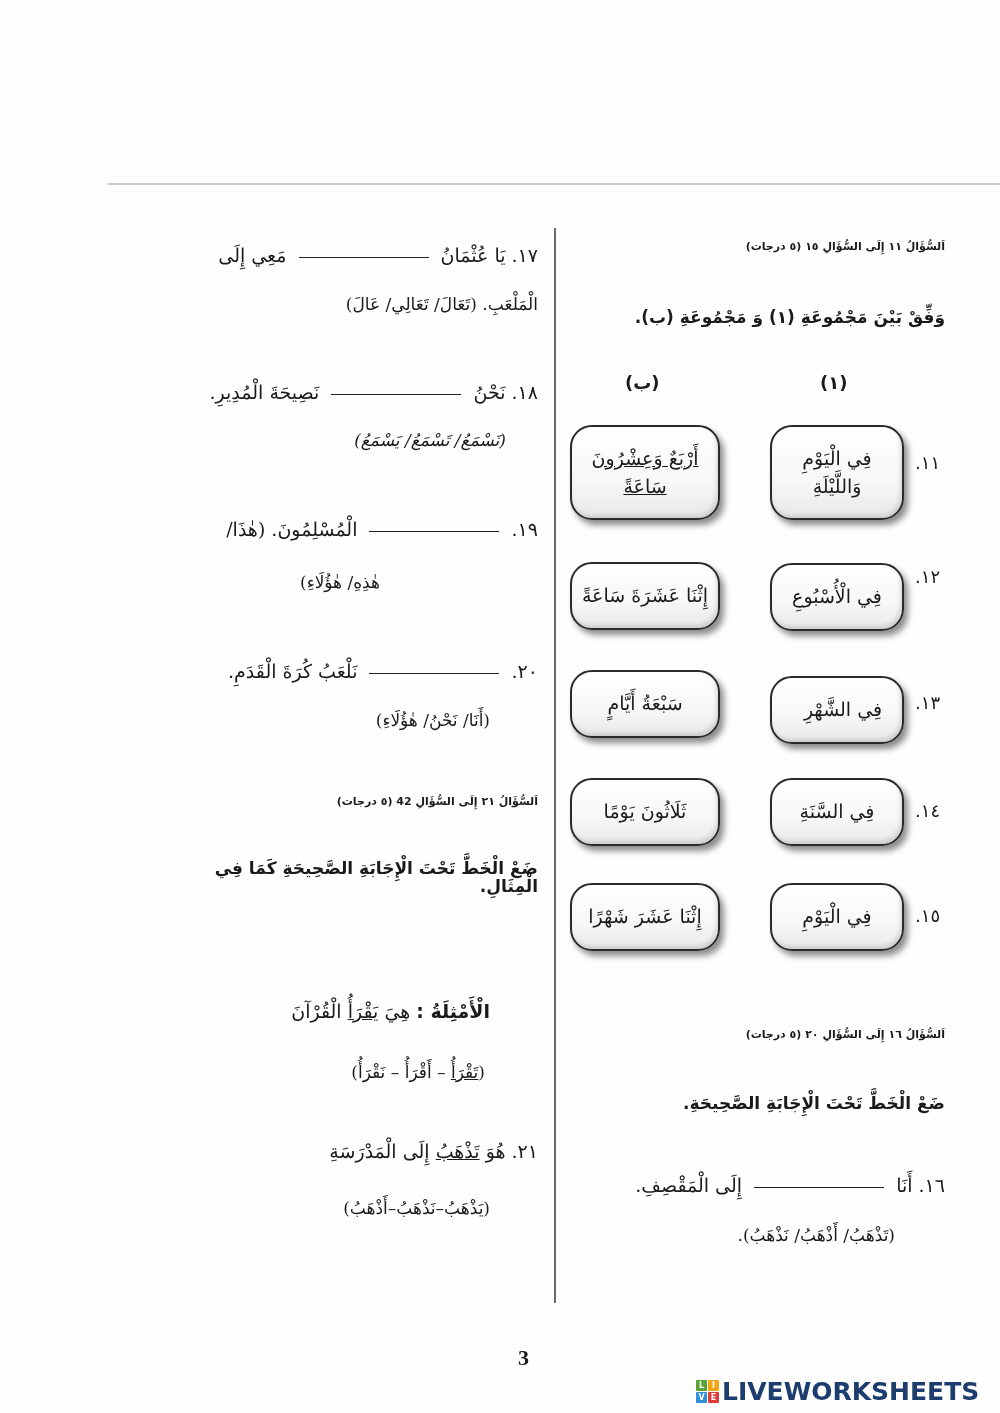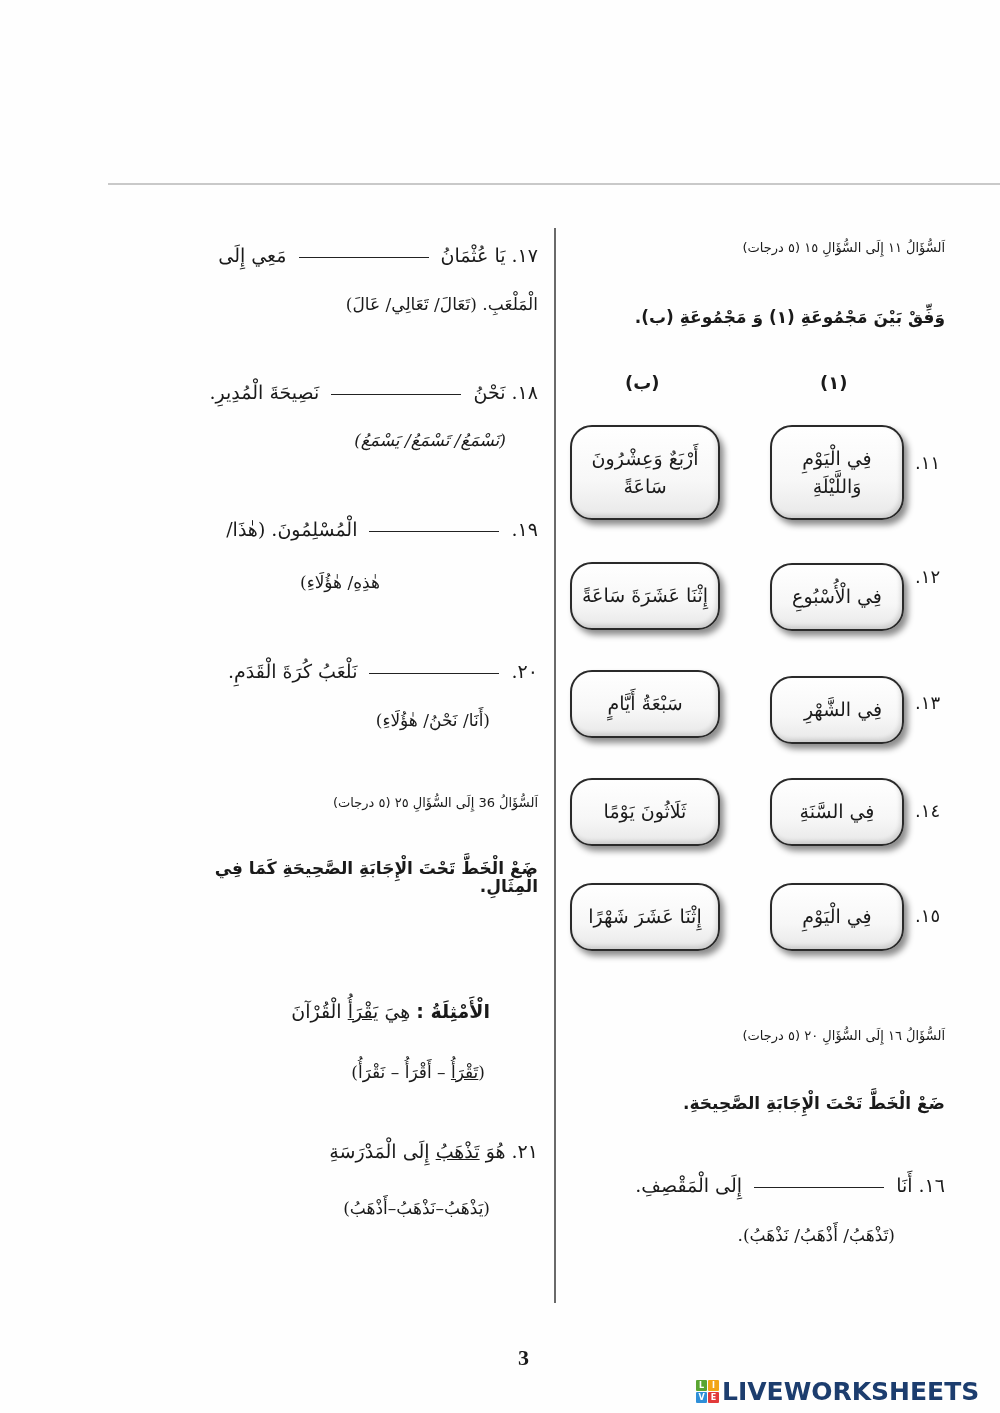--- a/index.html
+++ b/index.html
@@ -7,21 +7,21 @@
     body { position: relative; font-family: "DejaVu Serif", serif; color: #1a1a1a; }
 
     .page { position: absolute; left: 0; top: 0; width: 1000px; height: 1413px; background: #fefefe; }
 
     .top-rule { position: absolute; left: 108px; top: 183px; width: 892px; height: 2px; background: #c9c9c9; }
     .col-divider { position: absolute; left: 554px; top: 228px; width: 2px; height: 1075px; background: #6a6a6a; }
 
     .ar { direction: rtl; unicode-bidi: plaintext; position: absolute; white-space: nowrap; }
     .bold { font-weight: bold; font-family: "DejaVu Sans", sans-serif; }
 
-    .heading { font-size: 13px; font-weight: normal; font-family: "DejaVu Sans", sans-serif; }
+    .heading { font-size: 11px; font-weight: bold; font-family: "DejaVu Sans", sans-serif; }
     .instr { font-size: 17px; font-weight: bold; font-family: "DejaVu Sans", sans-serif; }
     .item-text { font-size: 19px; font-family: "DejaVu Serif", serif; }
     .opts { font-size: 17px; font-family: "DejaVu Serif", serif; }
 
     .col-label { position: absolute; font-size: 18px; font-family: "DejaVu Sans", sans-serif; font-weight: bold; }
 
     .num { position: absolute; font-size: 18px; font-family: "DejaVu Sans", sans-serif; direction: rtl; }
 
     .box {
       position: absolute;
@@ -55,21 +55,21 @@
   <div class="col-divider"></div>
 
   <div class="ar heading" style="right:55px; top:240px;">اَلسُّؤَالُ ١١ إِلَى السُّؤَالِ ١٥ (٥ درجات)</div>
   <div class="ar instr" style="right:55px; top:307px;">وَفِّقْ بَيْنَ مَجْمُوعَةِ (١) وَ مَجْمُوعَةِ (ب).</div>
 
   <div class="col-label" style="left:820px; top:372px;">(١)</div>
   <div class="col-label" style="left:625px; top:372px;">(ب)</div>
 
   <div class="num" style="left:915px; top:452px;">١١.</div>
   <div class="box" style="left:770px; top:425px; width:134px; height:95px;">فِي الْيَوْمِ وَاللَّيْلَةِ</div>
-  <div class="box" style="left:570px; top:425px; width:150px; height:95px;">أَرْبَعٌ وَعِشْرُونَ سَاعَةً</div>
+  <div class="box" style="left:570px; top:425px; width:150px; height:95px;text-decoration:underline;">أَرْبَعٌ وَعِشْرُونَ سَاعَةً</div>
 
   <div class="num" style="left:915px; top:566px;">١٢.</div>
   <div class="box" style="left:770px; top:563px; width:134px; height:68px;">فِي الْأُسْبُوعِ</div>
   <div class="box" style="left:570px; top:562px; width:150px; height:68px;">إِثْنَا عَشَرَةَ سَاعَةً</div>
 
   <div class="num" style="left:915px; top:692px;">١٣.</div>
   <div class="box" style="left:770px; top:676px; width:134px; height:68px;padding-left:20px;">فِي الشَّهْرِ</div>
   <div class="box" style="left:570px; top:670px; width:150px; height:68px;">سَبْعَةُ أَيَّامٍ</div>
 
   <div class="num" style="left:915px; top:800px;">١٤.</div>
@@ -114,21 +114,21 @@
   </div>
   <div class="ar opts" style="right:620px; top:572px;text-align:right;">هٰذِهِ/ هٰؤُلَاءِ)</div>
 
   <div class="ar item-text" style="right:462px; top:660px;">
     <span>٢٠.</span>
     <span class="blank"></span>
     <span>نَلْعَبُ كُرَةَ الْقَدَمِ.</span>
   </div>
   <div class="ar opts" style="right:510px; top:710px;">(أَنَا/ نَحْنُ/ هٰؤُلَاءِ)</div>
 
-  <div class="ar heading" style="right:462px; top:795px;">اَلسُّؤَالُ 36 إِلَى السُّؤَالِ ٢٥ (٥ درجات)</div>
+  <div class="ar heading" style="right:462px; top:795px;">اَلسُّؤَالُ ٢١ إِلَى السُّؤَالِ 42 (٥ درجات)</div>
   <div class="ar instr" style="right:462px; top:858px;">ضَعْ الْخَطَّ تَحْتَ الْإِجَابَةِ الصَّحِيحَةِ كَمَا فِي</div>
   <div class="ar instr" style="right:462px; top:876px;">الْمِثَالِ.</div>
 
   <div class="ar item-text" style="right:510px; top:1000px;">
     <span class="bold">الْأَمْثِلَةُ :</span>
     <span>هِيَ</span>
     <span class="ul">يَقْرَأُ</span>
     <span>الْقُرْآنَ</span>
   </div>
   <div class="ar opts" style="right:515px; top:1062px;">

